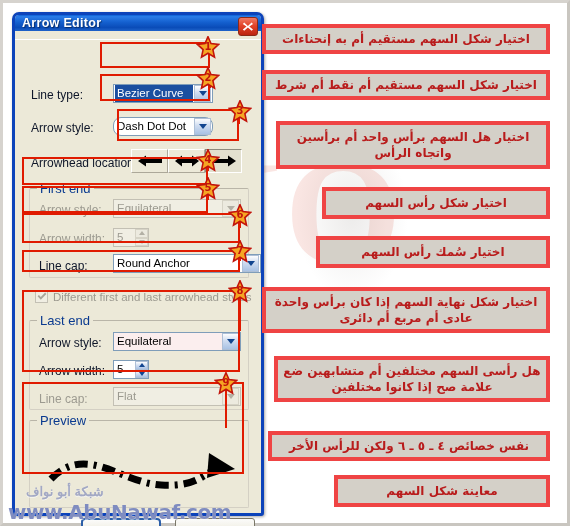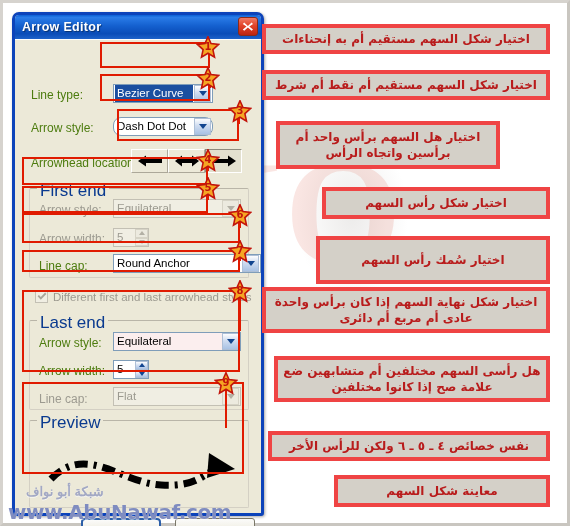--- a/index.html
+++ b/index.html
@@ -60,21 +60,21 @@
     position: absolute;
     left: 8px; top: 8px;
     width: 252px; height: 504px;
     background: #ece9d8;
     border: 3px solid #0c43ba;
     border-radius: 7px 7px 3px 3px;
     z-index: 4;
     box-shadow: 1px 1px 3px rgba(0,0,0,0.35);
   }
   #titlebar {
-    height: 24px;
+    height: 16px;
     margin: 0;
     border-radius: 4px 4px 0 0;
     background: linear-gradient(180deg,#0a5fd4 0%, #2a7ce8 10%, #1460cf 45%, #0a4cb8 78%, #1e62c9 100%);
     display: flex; align-items: center;
     position: relative;
   }
   #title-text {
     color: #ffffff;
     font-weight: bold;
     font-size: 12.5px;
@@ -97,21 +97,21 @@
     position: absolute;
     left: 0; right: 0; top: 24px; bottom: 0;
     background: #ece9d8;
     border-top: 1px solid #ffffff;
     padding: 0;
   }
 
   .row { position: absolute; }
   .lbl {
     font-size: 12px;
-    color: #4d7c0f;
+    color: #0f172a;
     white-space: nowrap;
   }
   .lbl.dim { color: #9c9a90; }
 
   
   .combo {
     position: absolute;
     height: 19px;
     background: #fff;
     border: 1px solid #7f9db9;
@@ -198,21 +198,21 @@
   .grp { position:absolute; }
   .grp > .gbox {
     position:absolute; inset:0;
     border:1px solid #d4d0c4;
     border-top-color:#b9b5a8;
     border-radius:2px;
   }
   .grp > .gtitle {
     position:absolute; left:8px; top:-7px;
     background:#ece9d8; padding:0 3px;
-    font-size:17px; color:#0a3a8f; font-weight:normal;
+    font-size:13px; color:#0a3a8f; font-weight:normal;
   }
 
   
   #chkrow { position:absolute; left:20px; top:250px; display:flex; align-items:center; }
   #chkbox {
     width:13px;height:13px;background:#f0eee3;border:1px solid #c3c0b4;
     display:flex;align-items:center;justify-content:center;
   }
   #chklabel { font-size:11.5px; color:#9c9a90; margin-left:5px; white-space:nowrap; }
 
@@ -512,22 +512,22 @@
   </div>
   <div class="star" style="left:210px; top:368px;">
     <svg width="24" height="23" viewBox="0 0 24 23">
           <path d="M12 0.7 L15 7.6 L22.6 8.4 L16.9 13.6 L18.5 21.2 L12 17.2 L5.5 21.2 L7.1 13.6 L1.4 8.4 L9 7.6 Z" fill="#f5a623" stroke="#c2140b" stroke-width="1.6"></path>
         </svg>
     <span class="num">9</span>
   </div>
 
   <div class="note" style="left:258px; top:20px;  width:288px; height:30px;">اختيار شكل السهم مستقيم أم به إنحناءات</div>
   <div class="note" style="left:258px; top:66px;  width:288px; height:30px;">اختيار شكل السهم مستقيم أم نقط أم شرط</div>
-  <div class="note" style="left:272px; top:117px; width:224px; height:48px;">اختيار هل السهم برأس واحد أم برأسين واتجاه الرأس</div>
+  <div class="note" style="left:272px; top:117px; width:274px; height:48px;">اختيار هل السهم برأس واحد أم برأسين واتجاه الرأس</div>
   <div class="note" style="left:318px; top:183px; width:228px; height:32px;">اختيار شكل رأس السهم</div>
-  <div class="note" style="left:312px; top:232px; width:234px; height:48px;">اختيار سُمك رأس السهم</div>
+  <div class="note" style="left:312px; top:232px; width:234px; height:32px;">اختيار سُمك رأس السهم</div>
   <div class="note" style="left:258px; top:283px; width:288px; height:46px;">اختيار شكل نهاية السهم إذا كان برأس واحدة عادى أم مربع أم دائرى</div>
   <div class="note" style="left:270px; top:352px; width:276px; height:46px;">هل رأسى السهم مختلفين أم متشابهين ضع علامة صح إذا كانوا مختلفين</div>
   <div class="note" style="left:264px; top:427px; width:282px; height:30px;">نفس خصائص ٤ ـ ٥ ـ ٦ ولكن للرأس الأخر</div>
   <div class="note" style="left:330px; top:471px; width:216px; height:32px;">معاينة شكل السهم</div>
 
  </div>
 </div>
 
 </body></html>

